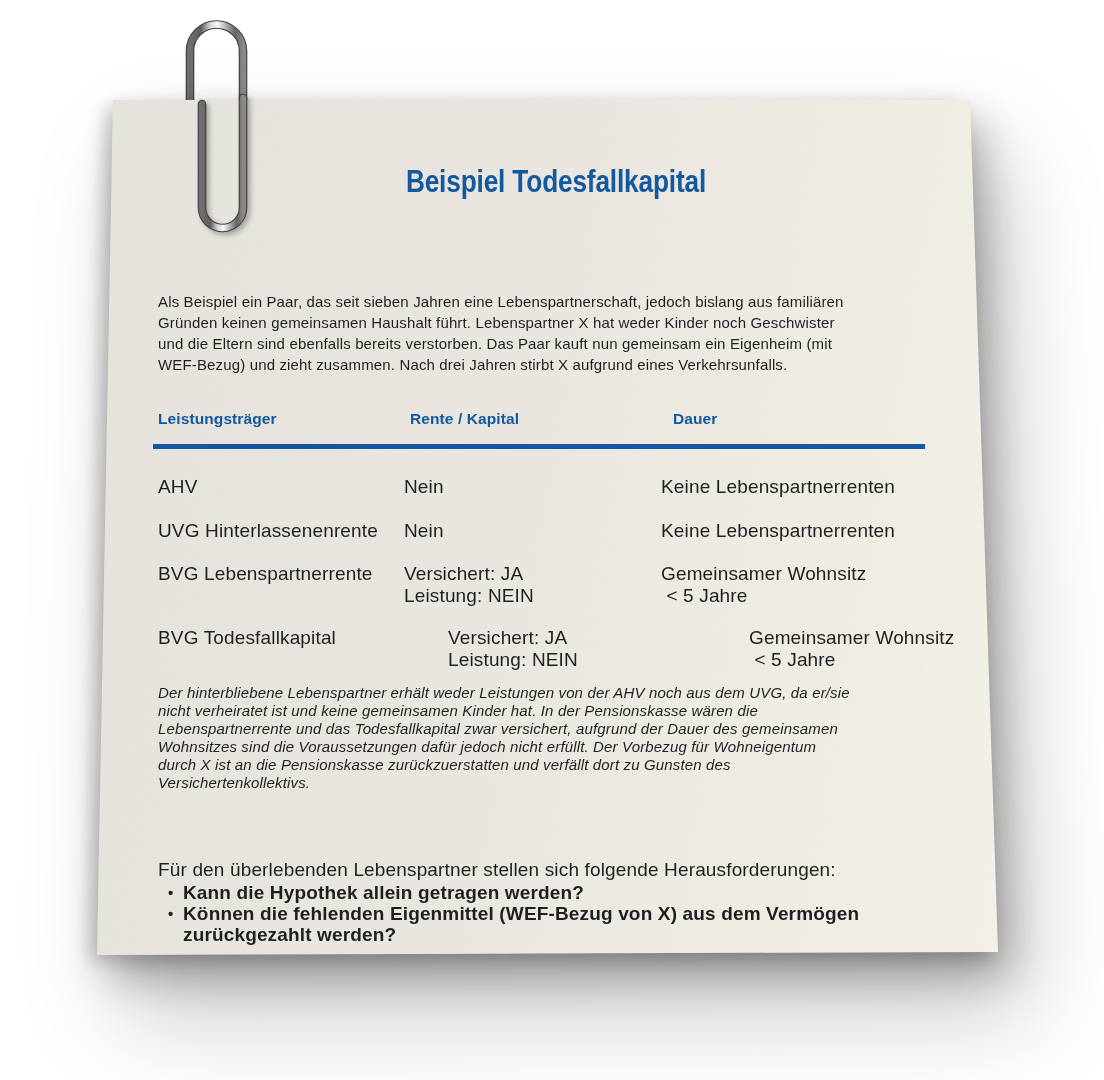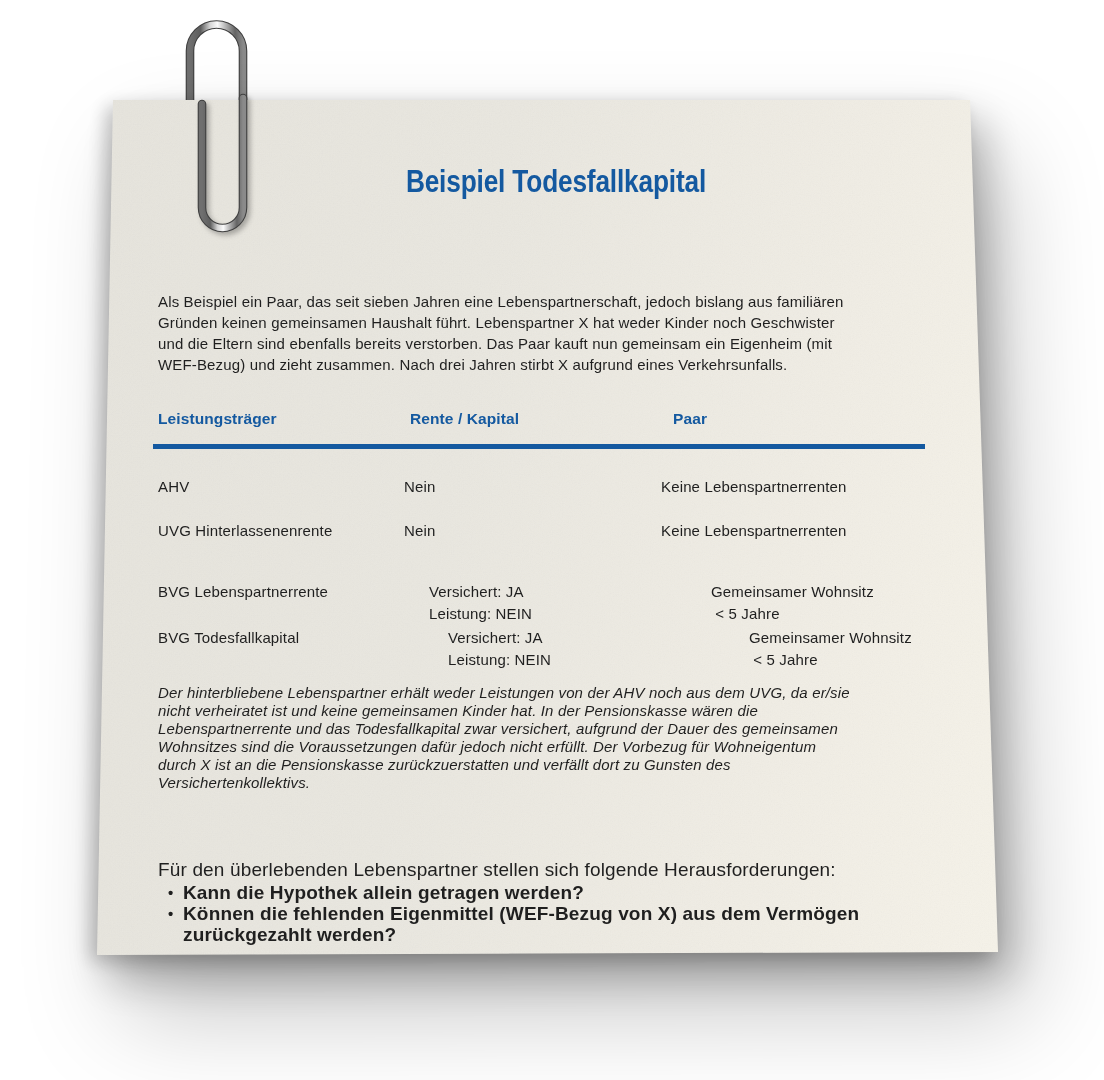--- a/index.html
+++ b/index.html
@@ -47,25 +47,25 @@
   .intro{top:191px;line-height:21px;}
   .body2{top:584px;line-height:18px;font-style:italic;}
 
   
   .thead,.trow{
     position:absolute;left:45px;
     display:grid;grid-template-columns:246px 257px 300px;
   }
   .thead{top:310px;font-size:15.5px;font-weight:bold;color:var(--accent,#1459A0);letter-spacing:0.1px;gap:6px;}
   .rule{position:absolute;left:40px;top:344px;width:772px;height:5px;background:var(--accent,#1459A0);}
-  .trow{font-size:15px;letter-spacing:0.15px;line-height:21.5px;}
+  .trow{font-size:19px;letter-spacing:0.15px;line-height:21.5px;}
   .trow .cell{white-space:pre-wrap;}
   .row-1{top:376px;}
   .row-2{top:420px;}
-  .row-3{top:481px;gap:25px;}
+  .row-3{top:463px;}
   .row-4{top:527px;gap:44px;}
 
   
   .challenges{position:absolute;left:45px;top:759px;width:790px;font-size:19px;letter-spacing:0.15px;}
   .challenges .lead{margin:0;line-height:21.5px;}
   .challenges ul{margin:1px 0 0 0;padding:0;list-style:none;}
   .challenges li{position:relative;padding-left:25px;line-height:21.4px;font-weight:bold;}
   .challenges li::before{
     content:"\2022";
     position:absolute;left:10px;top:0;
@@ -114,21 +114,21 @@
         <h1 class="title">Beispiel Todesfallkapital</h1>
 
         <p class="para intro">Als Beispiel ein Paar, das seit sieben Jahren eine Lebenspartnerschaft, jedoch bislang aus familiären
 Gründen keinen gemeinsamen Haushalt führt. Lebenspartner X hat weder Kinder noch Geschwister
 und die Eltern sind ebenfalls bereits verstorben. Das Paar kauft nun gemeinsam ein Eigenheim (mit
 WEF-Bezug) und zieht zusammen. Nach drei Jahren stirbt X aufgrund eines Verkehrsunfalls.</p>
 
         <div class="thead">
           <span class="cell">Leistungsträger</span>
           <span class="cell">Rente / Kapital</span>
-          <span class="cell">Paar</span>
+          <span class="cell">Dauer</span>
         </div>
 
         <div class="rule"></div>
 
         <div class="trow row-1">
           <span class="cell">AHV</span>
           <span class="cell">Nein</span>
           <span class="cell">Keine Lebenspartnerrenten</span>
         </div>
 

